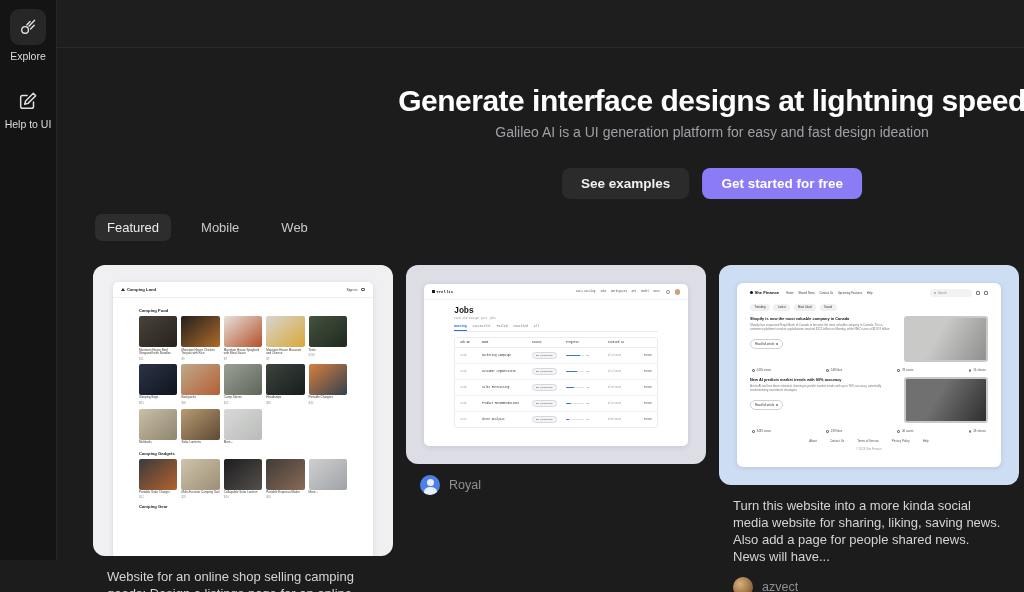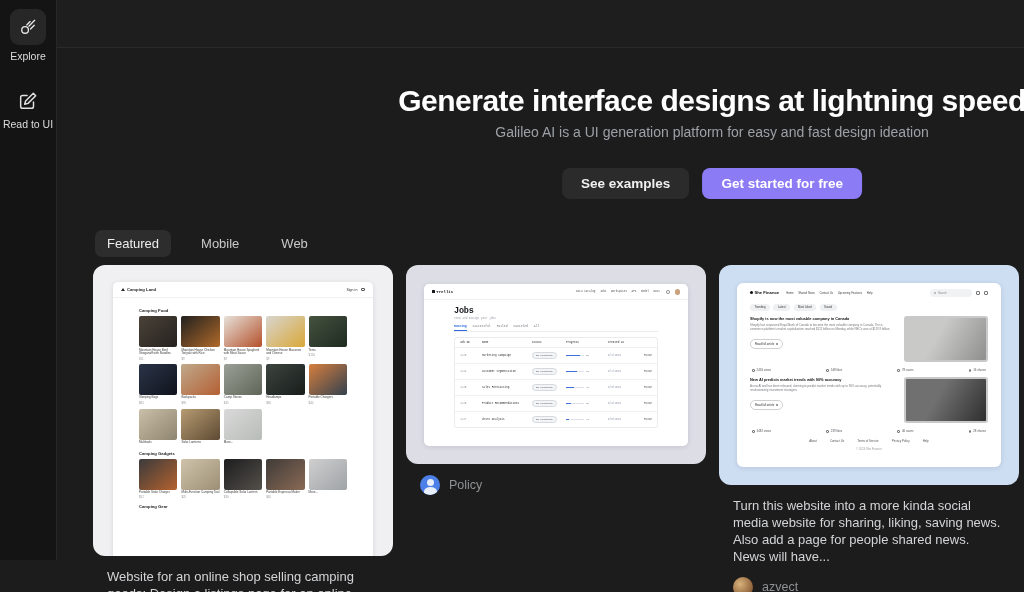--- a/index.html
+++ b/index.html
@@ -18,21 +18,21 @@
 
   
   .hero-title { position:absolute; top:84px; left:712px; transform:translateX(-50%); font-size:30px; font-weight:700; letter-spacing:-0.5px; color:#ffffff; white-space:nowrap; }
   .hero-sub { position:absolute; top:124px; left:712px; transform:translateX(-50%); font-size:14px; color:#9da0a5; white-space:nowrap; }
   .cta-row { position:absolute; top:168px; left:712px; transform:translateX(-50%); display:flex; gap:13px; }
   .btn { height:31px; border:none; border-radius:8px; font-size:13.5px; font-weight:600; padding:0 19px; cursor:pointer; white-space:nowrap; font-family:inherit; }
   .btn-primary { background:#8b7cf6; color:#ffffff; }
   .btn-secondary { background:#2b2b2b; color:#f0f0f0; }
 
   
-  .tabs { position:absolute; top:230px; left:95px; display:flex; gap:18px; align-items:center; }
+  .tabs { position:absolute; top:214px; left:95px; display:flex; gap:18px; align-items:center; }
   .tab { font-size:13px; color:#c9c9c9; padding:6px 12px; border-radius:7px; cursor:pointer; }
   .tab.active { background:#2d2d2d; color:#ededed; }
 
   
   .cards { position:absolute; top:265px; left:93px; display:flex; gap:13px; }
   .col { width:300px; display:flex; flex-direction:column; }
   .preview { width:300px; border-radius:12px; overflow:hidden; position:relative; cursor:pointer; }
   .caption { margin:12px 14px 0; font-size:13px; line-height:1.32; color:#d3d4d6; }
   .author { display:flex; align-items:center; gap:9px; margin:11px 14px 0; }
   .avatar { width:20px; height:20px; border-radius:50%; flex-shrink:0; }
@@ -129,21 +129,21 @@
     </span>
     <span class="side-label">Explore</span>
   </div>
   <div class="side-item">
     <span class="plain-icon">
       <svg width="22" height="22" viewBox="0 0 24 24" fill="none" stroke="#e0e0e0" stroke-width="1.6" stroke-linecap="round" stroke-linejoin="round">
         <path d="M11 6 H6 a2 2 0 0 0 -2 2 v10 a2 2 0 0 0 2 2 h10 a2 2 0 0 0 2 -2 v-5"></path>
         <path d="M17.8 3.6 l2.6 2.6 L12 14.6 l-3.6 1 1 -3.6 z"></path>
       </svg>
     </span>
-    <span class="side-label">Read to UI</span>
+    <span class="side-label">Help to UI</span>
   </div>
 </nav>
 
 <div class="topbar"></div>
 
 <h1 class="hero-title">Generate interface designs at lightning speed</h1>
 <p class="hero-sub">Galileo AI is a UI generation platform for easy and fast design ideation</p>
 <div class="cta-row">
   <button class="btn btn-secondary">See examples</button>
   <button class="btn btn-primary">Get started for free</button>
@@ -414,21 +414,21 @@
     <span class="tc-date">6/5/2023</span>
     <span class="tc-act">Pause</span>
   </div>
 </div>
             </div>
           </div>
         </div>
       </div>
       <div class="author">
         <span class="avatar avatar-person"></span>
-        <span class="author-name">Policy</span>
+        <span class="author-name">Royal</span>
       </div>
     </article>
 
   </div>
 
   <div class="col">
     <article>
       <div class="preview news" style="background: rgb(205, 221, 242);">
         <div class="win swin">
           <div class="s-head">

